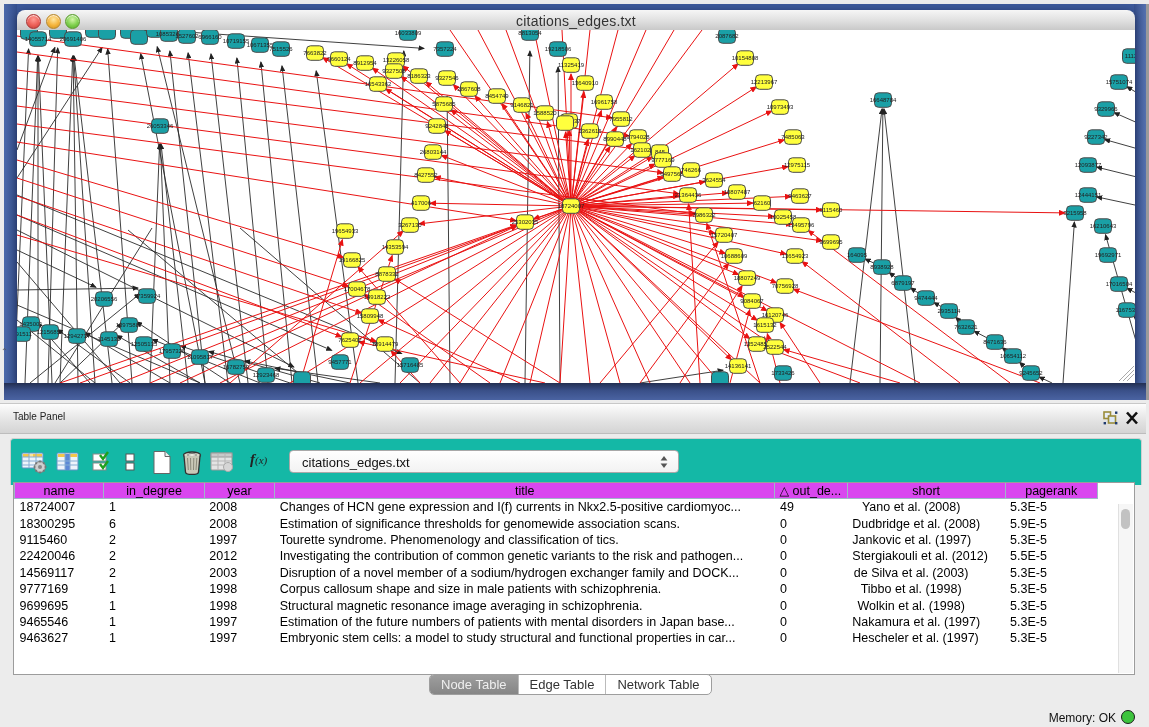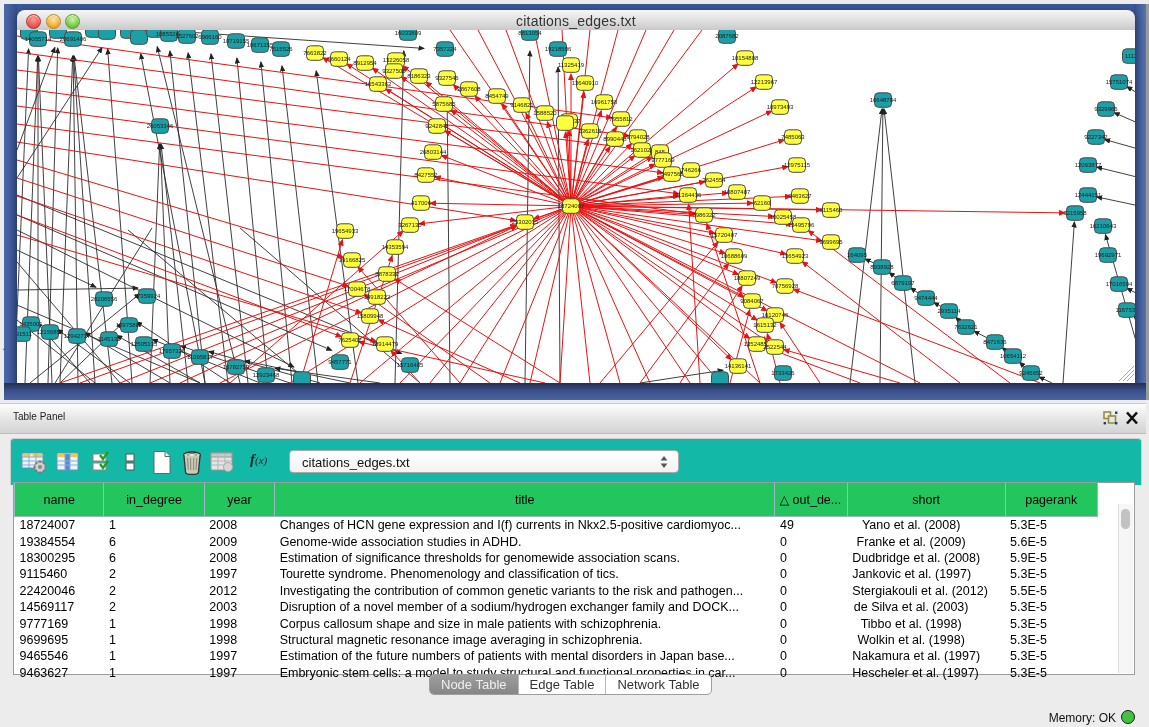--- a/index.html
+++ b/index.html
@@ -15,21 +15,21 @@
 svg line.kb{stroke:#2a2a2a;stroke-width:.9}
 svg text.nl{font-family:"Liberation Sans",sans-serif;font-size:6px;fill:#222;text-anchor:middle}
 
 .panel{position:absolute;left:0;top:400px;width:1149px;height:327px;background:#ececec}
 .phead{position:absolute;left:0;top:3px;width:1146px;height:29px;background:linear-gradient(#fdfdfd,#e2e2e2 60%,#d4d4d4);border-top:1px solid #c8c8c8;border-bottom:1px solid #bdbdbd}
 .phead .t{position:absolute;left:13px;top:7px;font-size:10px;color:#222}
 .toolrow{position:absolute;left:10px;top:38px;width:1130px;height:46px;background:#14b8a6;border:1px solid #cfcfcf;border-bottom:none;border-radius:4px 4px 0 0}
 .tblbox{position:absolute;left:13px;top:82px;width:1120px;height:191px;background:#fff;border:1px solid #9c9c9c}
 .combo{position:absolute;left:278px;top:11px;width:390px;height:23px;background:linear-gradient(#fff,#f2f2f2);border:1px solid #a9a9a9;border-radius:4px;font-size:13px;color:#111;line-height:23px;padding-left:12px;box-sizing:border-box}
 table.grid{border-collapse:collapse;table-layout:fixed;width:1084px;font-size:12.5px;color:#000}
-table.grid th{background:#22c55e;border:1px solid #9fb6c9;border-top:none;font-weight:normal;font-size:12.5px;height:33px;padding:0}
+table.grid th{background:#d946ef;border:1px solid #9fb6c9;border-top:none;font-weight:normal;font-size:12.5px;height:15px;padding:0}
 table.grid td{height:16.4px;padding:0 0 0 5px;white-space:nowrap;overflow:hidden;border:none}
 .tabs{position:absolute;left:429px;top:274px;height:19px;border:1px solid #9e9e9e;border-radius:5px;overflow:hidden;background:#fff;display:flex}
 .tabs div{font-size:13px;font-weight:normal;color:#333;line-height:19px;padding:0 11px;border-right:1px solid #bbb}
 .tabs div.sel{background:linear-gradient(#9e9e9e,#868686);color:#efefef}
 .mem{position:absolute;right:33px;top:311px;font-size:12px;color:#111}
 .memdot{position:absolute;right:14px;top:310px;width:12px;height:12px;border-radius:50%;background:#3ec43e;border:1px solid #1c1c1c}
 .icon{position:absolute;top:11px}
 </style></head>
 <body>
 <div class="desk"></div>
@@ -853,29 +853,20 @@
    <tr>
             <td>18724007</td>
             <td>1</td>
             <td>2008</td>
             <td>Changes of HCN gene expression and I(f) currents in Nkx2.5-positive cardiomyoc...</td>
             <td>49</td>
             <td style="text-align:center;padding-right:35px">Yano et al. (2008)</td>
             <td>5.3E-5</td>
           </tr>
    <tr>
-            <td>19384554</td>
-            <td>6</td>
-            <td>2009</td>
-            <td>Genome-wide association studies in ADHD.</td>
-            <td>0</td>
-            <td style="text-align:center;padding-right:35px">Franke et al. (2009)</td>
-            <td>5.6E-5</td>
-          </tr>
-   <tr>
             <td>18300295</td>
             <td>6</td>
             <td>2008</td>
             <td>Estimation of significance thresholds for genomewide association scans.</td>
             <td>0</td>
             <td style="text-align:center;padding-right:35px">Dudbridge et al. (2008)</td>
             <td>5.9E-5</td>
           </tr>
    <tr>
             <td>9115460</td>

